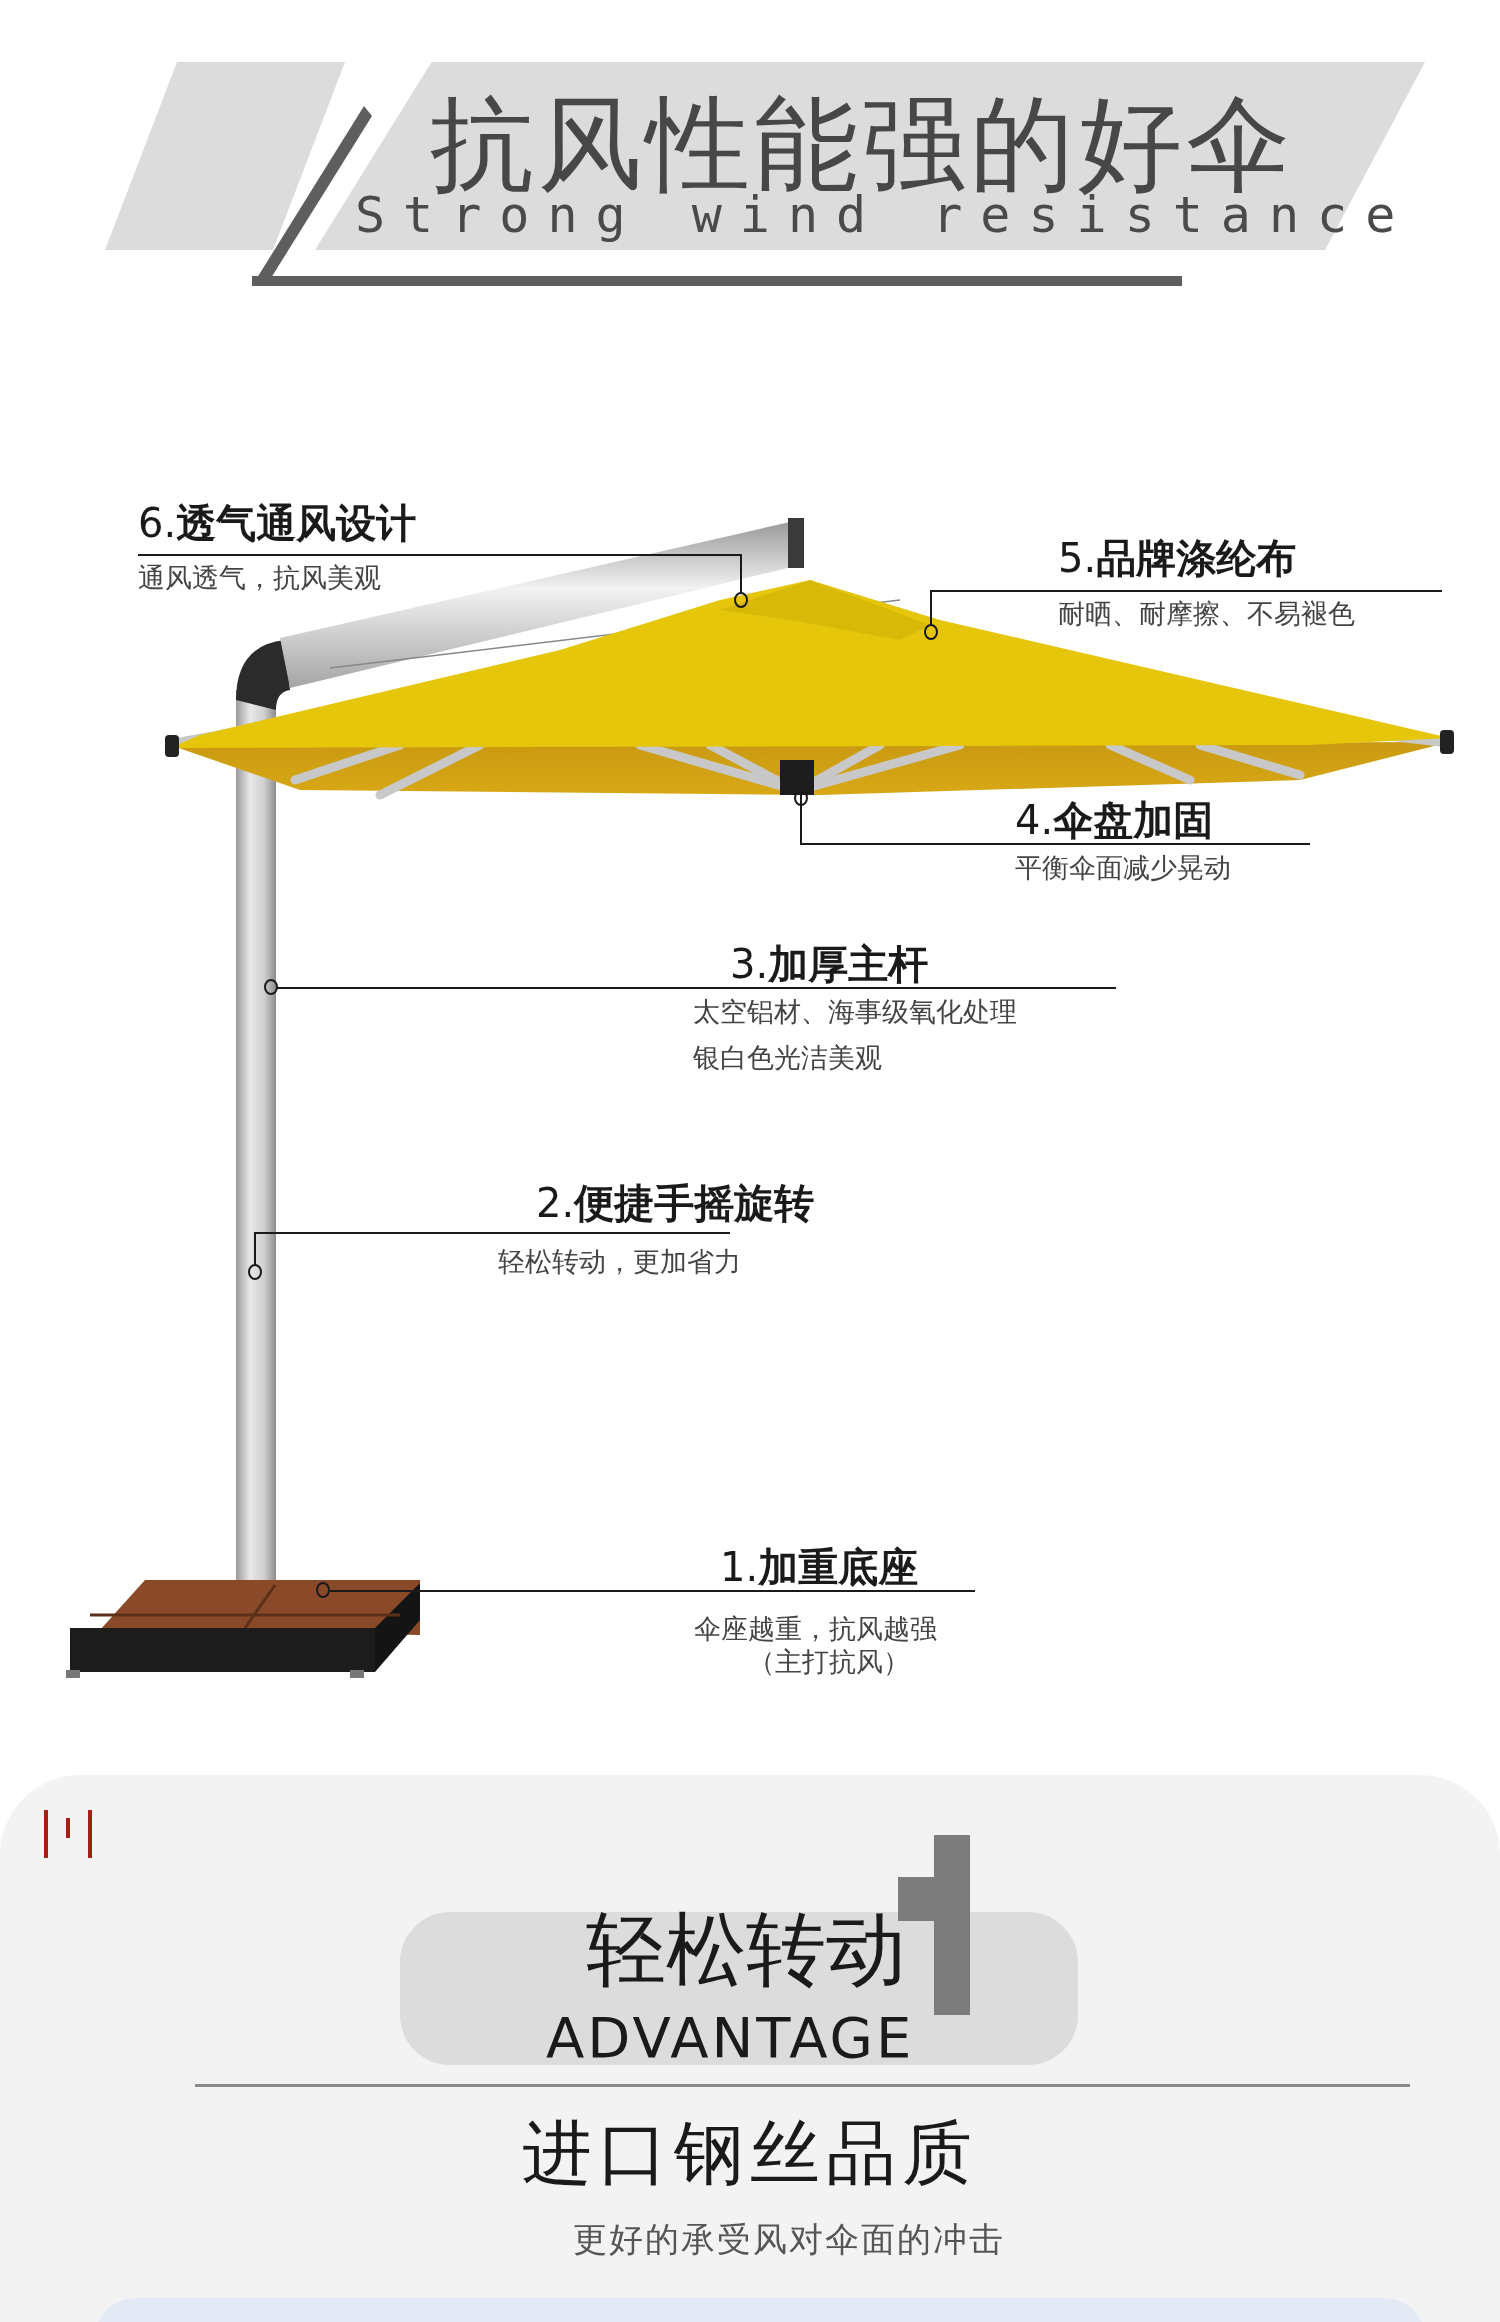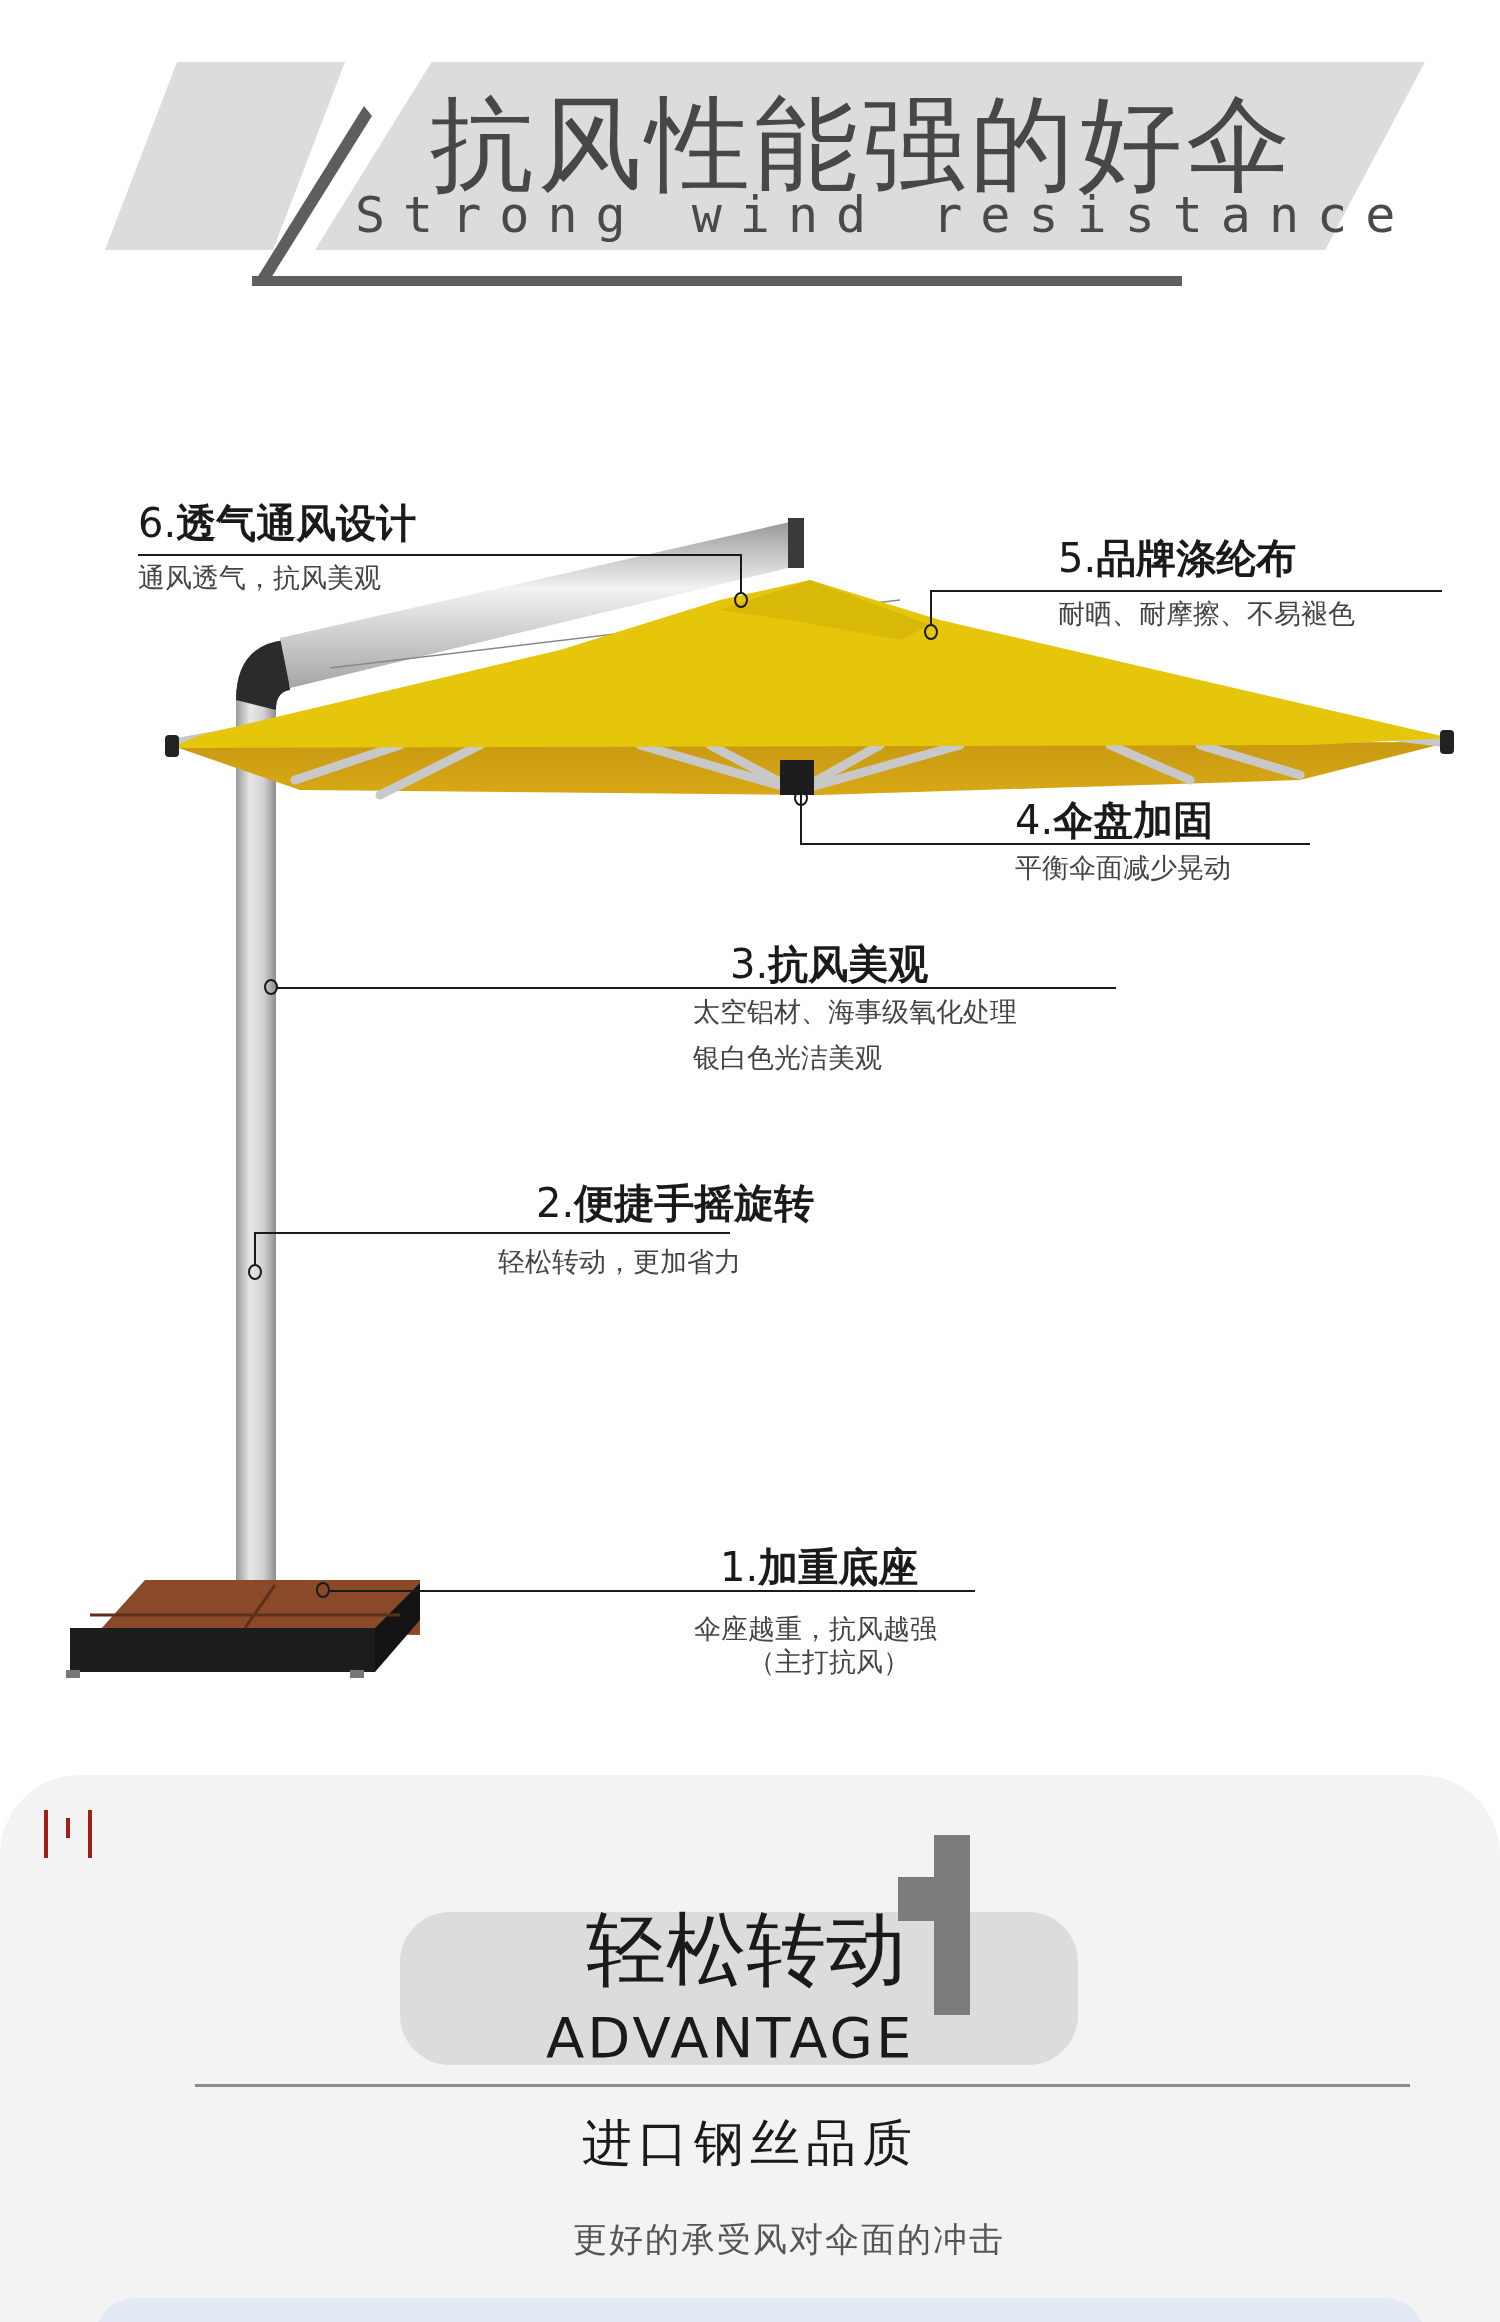--- a/index.html
+++ b/index.html
@@ -23,21 +23,21 @@
 
   
   .panel { left:0; top:1775px; width:1500px; height:600px; background:#f3f3f3; border-radius:80px 80px 0 0; }
   .red-mark { left:44px; top:1810px; width:60px; height:50px; }
   .pill { left:400px; top:1912px; width:678px; height:153px; background:#dcdcdc; border-radius:50px; }
   .adv-bar { left:934px; top:1835px; width:36px; height:180px; background:#7c7c7c; }
   .adv-notch { left:898px; top:1877px; width:40px; height:44px; background:#7c7c7c; }
   .adv-title { left:586px; top:1910px; font-size:80px; color:#1a1a1a; white-space:nowrap; line-height:1; }
   .adv-en { left:546px; top:2010px; font-size:56px; color:#1a1a1a; letter-spacing:3px; white-space:nowrap; line-height:1; }
   .divider { left:195px; top:2084px; width:1215px; height:3px; background:#8a8a8a; }
-  .feat-title { left:0; width:1500px; top:2118px; text-align:center; font-size:50px; color:#1a1a1a; letter-spacing:6px; line-height:1; }
+  .feat-title { left:0; width:1500px; top:2118px; text-align:center; font-size:70px; color:#1a1a1a; letter-spacing:6px; line-height:1; }
   .feat-sub { left:0; width:1500px; top:2222px; text-align:center; font-size:34px; color:#555; letter-spacing:2px; line-height:1;padding-left:39px; }
   .blue-card { left:95px; top:2298px; width:1330px; height:80px; background:#e4eaf5; border-radius:40px 40px 0 0; }
 </style>
 </head>
 <body>
 
 <div class="abs hdr-left"></div>
 <div class="abs hdr-main"></div>
 <svg class="abs hdr-slash" viewBox="0 0 120 186">
   <polygon points="112,0 120,10 14,180 0,180" fill="#5e5e5e"></polygon>
@@ -116,21 +116,21 @@
 <div class="abs vline" style="left:930px;top:590px;height:36px;"></div>
 <div class="abs dot" style="left:924px;top:624px;"></div>
 <div class="abs ann-desc" style="left:1058px;top:592px;">耐晒、耐摩擦、不易褪色</div>
 
 <div class="abs vline" style="left:800px;top:792px;height:52px;"></div>
 <div class="abs dot" style="left:794px;top:790px;"></div>
 <div class="abs ann-title" style="left:1015px;top:800px;"><span class="num">4.</span><span>伞盘加固</span></div>
 <div class="abs hline" style="left:800px;top:843px;width:510px;"></div>
 <div class="abs ann-desc" style="left:1015px;top:846px;">平衡伞面减少晃动</div>
 
-<div class="abs ann-title" style="left:730px;top:944px;"><span class="num">3.</span><span>抗风美观</span></div>
+<div class="abs ann-title" style="left:730px;top:944px;"><span class="num">3.</span><span>加厚主杆</span></div>
 <div class="abs dot" style="left:264px;top:979px;"></div>
 <div class="abs hline" style="left:276px;top:987px;width:840px;"></div>
 <div class="abs ann-desc" style="left:693px;top:990px;">太空铝材、海事级氧化处理</div>
 <div class="abs ann-desc" style="left:693px;top:1036px;">银白色光洁美观</div>
 
 <div class="abs ann-title" style="left:492px;top:1183px;margin-left:44px;"><span class="num">2.</span><span>便捷手摇旋转</span></div>
 <div class="abs hline" style="left:254px;top:1232px;width:476px;"></div>
 <div class="abs vline" style="left:254px;top:1232px;height:34px;"></div>
 <div class="abs dot" style="left:248px;top:1264px;"></div>
 <div class="abs ann-desc" style="left:498px;top:1240px;">轻松转动，更加省力</div>

